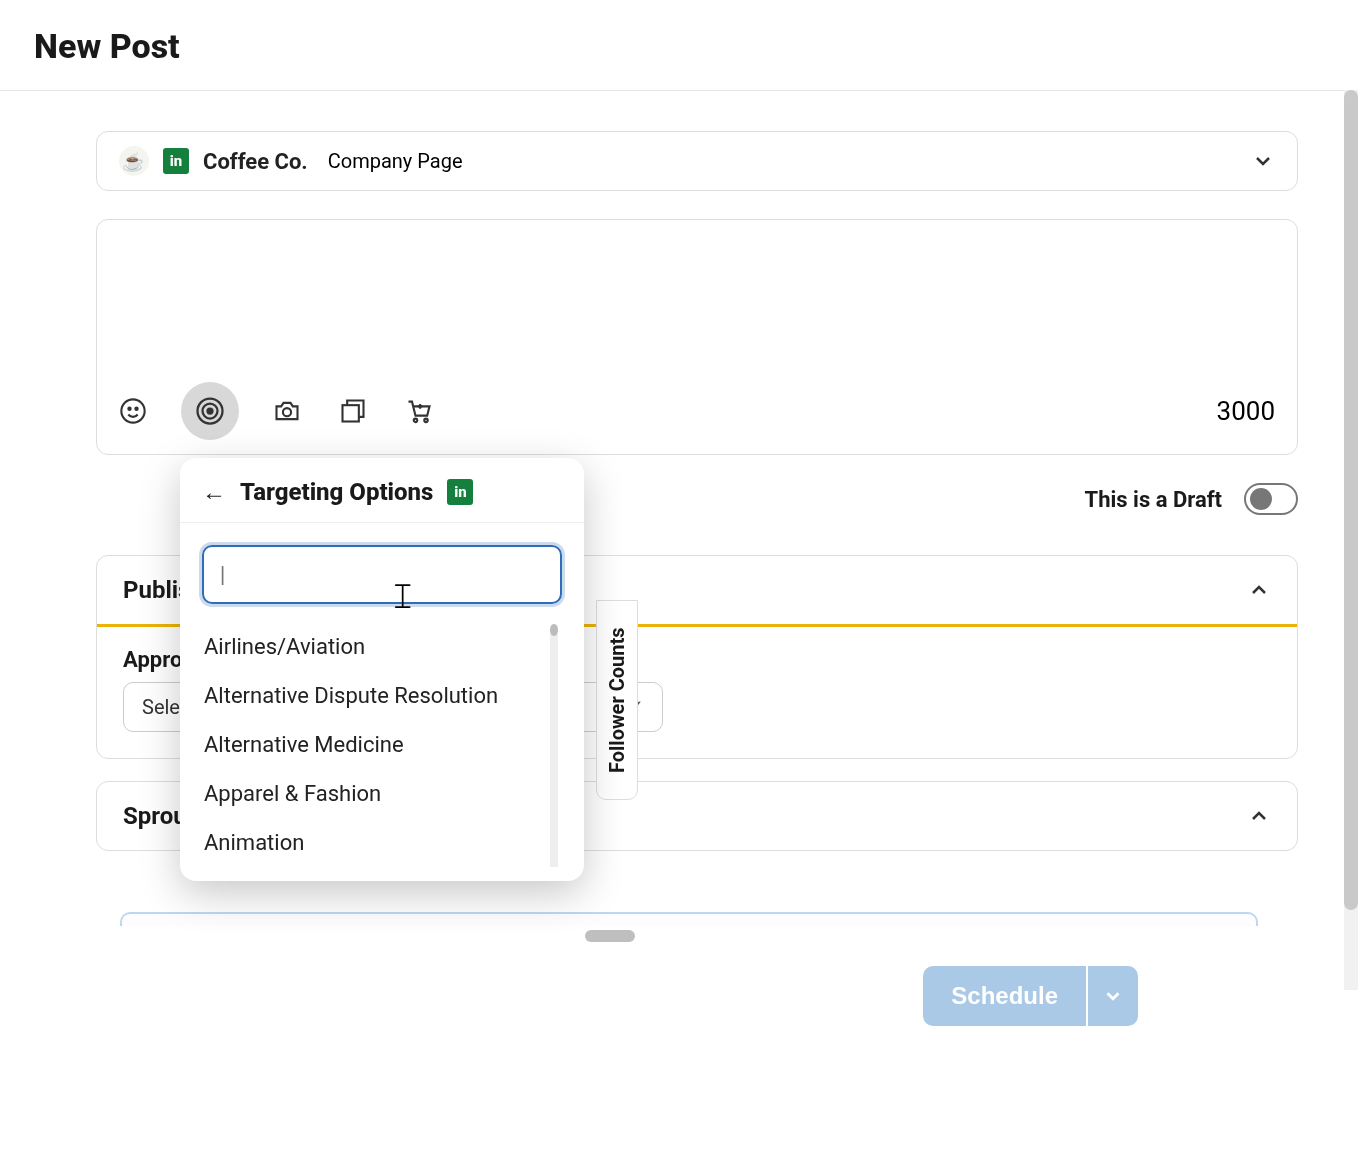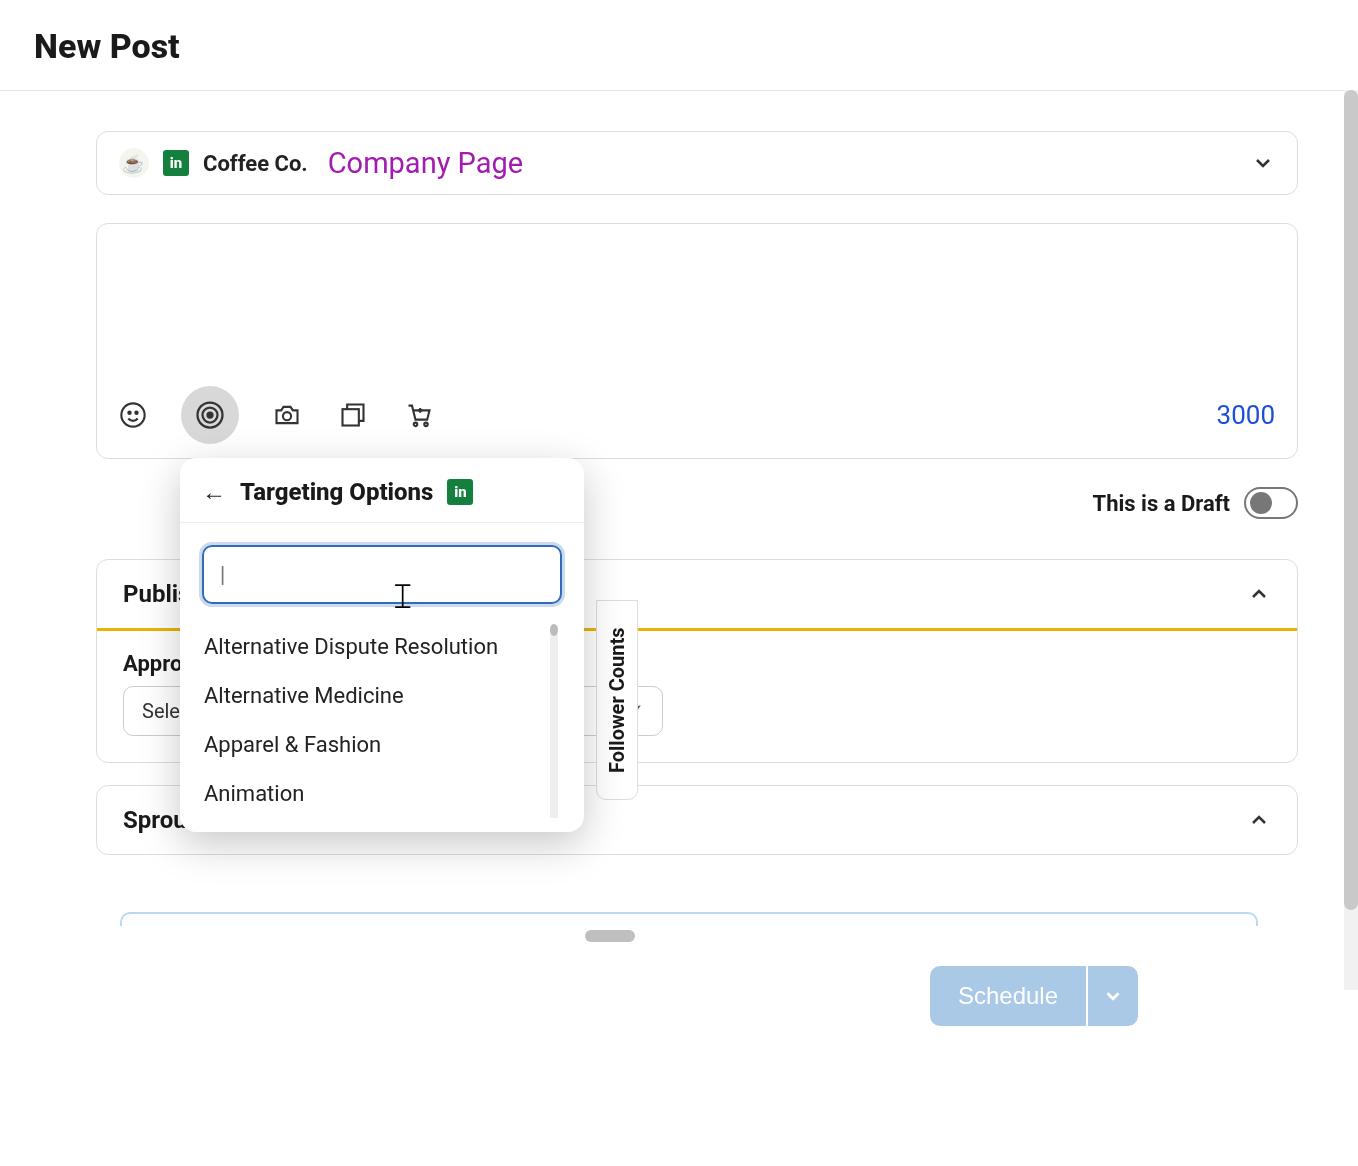--- a/index.html
+++ b/index.html
@@ -44,21 +44,21 @@
   .linkedin-badge {
     width: 26px; height: 26px;
     background: #15803d;
     color: #fff;
     font-weight: 800;
     font-size: 15px;
     display: flex; align-items: center; justify-content: center;
     border-radius: 3px;
   }
   .profile-name { font-size: 22px; font-weight: 700; color:#222; }
-  .profile-sub  { font-size: 29px; color: #a21caf; margin-left: 6px; font-weight:400;}
+  .profile-sub  { font-size: 20px; color: #000000; margin-left: 6px; font-weight:400;}
   .chevron { margin-left: auto; color:#333; }
   .chevron svg { display:block; }
 
   .composer {
     margin-top: 28px;
     border: 1px solid #ddd;
     border-radius: 12px;
     padding: 0;
     min-height: 236px;
     position: relative;
@@ -80,29 +80,29 @@
     border-radius:50%;
     font-size: 26px;
   }
   .icon-btn.active {
     width: 58px; height: 58px;
     background: #d8d8d8;
   }
   .char-count {
     margin-left:auto;
     font-size: 26px;
-    color:#1d4ed8;
+    color:#000000;
   }
 
   .draft-row {
     margin-top: 28px;
     display:flex;
     align-items:center;
     justify-content:flex-end;
-    gap: 14px;
+    gap: 22px;
     padding-right: 0;
   }
   .draft-label { font-size: 22px; font-weight:700; }
   .toggle {
     width: 54px; height: 32px;
     border: 2px solid #777;
     border-radius: 999px;
     position: relative;
     cursor:pointer;
     background:#fff;
@@ -273,21 +273,21 @@
     position:absolute;
     right: 220px;
     bottom: 140px;
     display:flex;
     gap:0;
   }
   .schedule-btn {
     background:#a9c9e6;
     color:#fff;
     font-size:24px;
-    font-weight:400;
+    font-weight:700;
     padding: 16px 28px;
     border:none;
     border-radius: 10px 0 0 10px;
     cursor:pointer;
   }
   .schedule-drop {
     background:#a9c9e6;
     color:#fff;
     border:none;
     padding: 0 14px;
@@ -411,20 +411,21 @@
     <span class="back-icon">←</span>
     <span class="popover-title">Targeting Options</span>
     <span class="linkedin-badge" style="width:26px;height:26px;">in</span>
   </div>
   <div class="popover-body">
     <input class="search-input" type="text" value="" placeholder="|" style="">
     <span class="text-cursor">𝙸</span>
     <div class="options">
       <div class="scroll-indicator"></div>
       <div class="scroll-thumb"></div>
+      <div class="option">Airlines/Aviation</div>
       <div class="option">Alternative Dispute Resolution</div>
       <div class="option">Alternative Medicine</div>
       <div class="option">Apparel &amp; Fashion</div>
       <div class="option">Animation</div>
     </div>
   </div>
 </div>
 
 <div class="schedule-bar">
   <button class="schedule-btn">Schedule</button>

